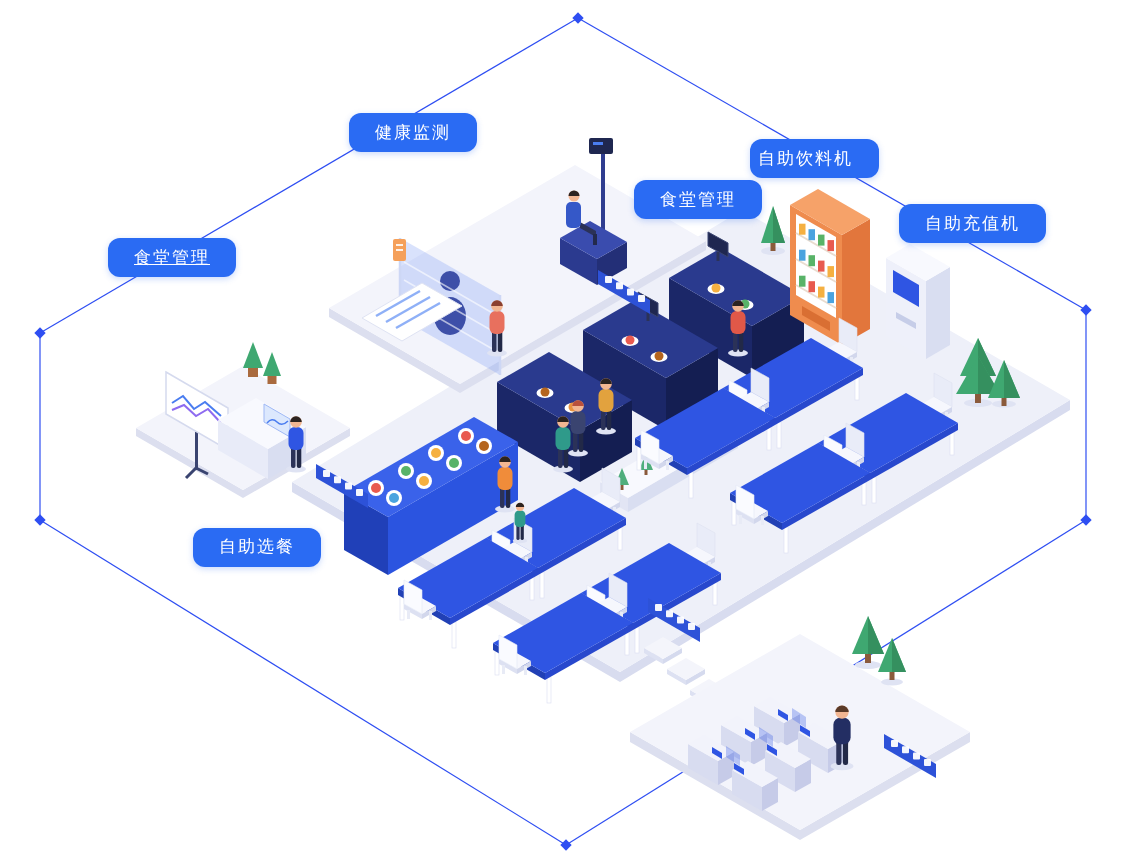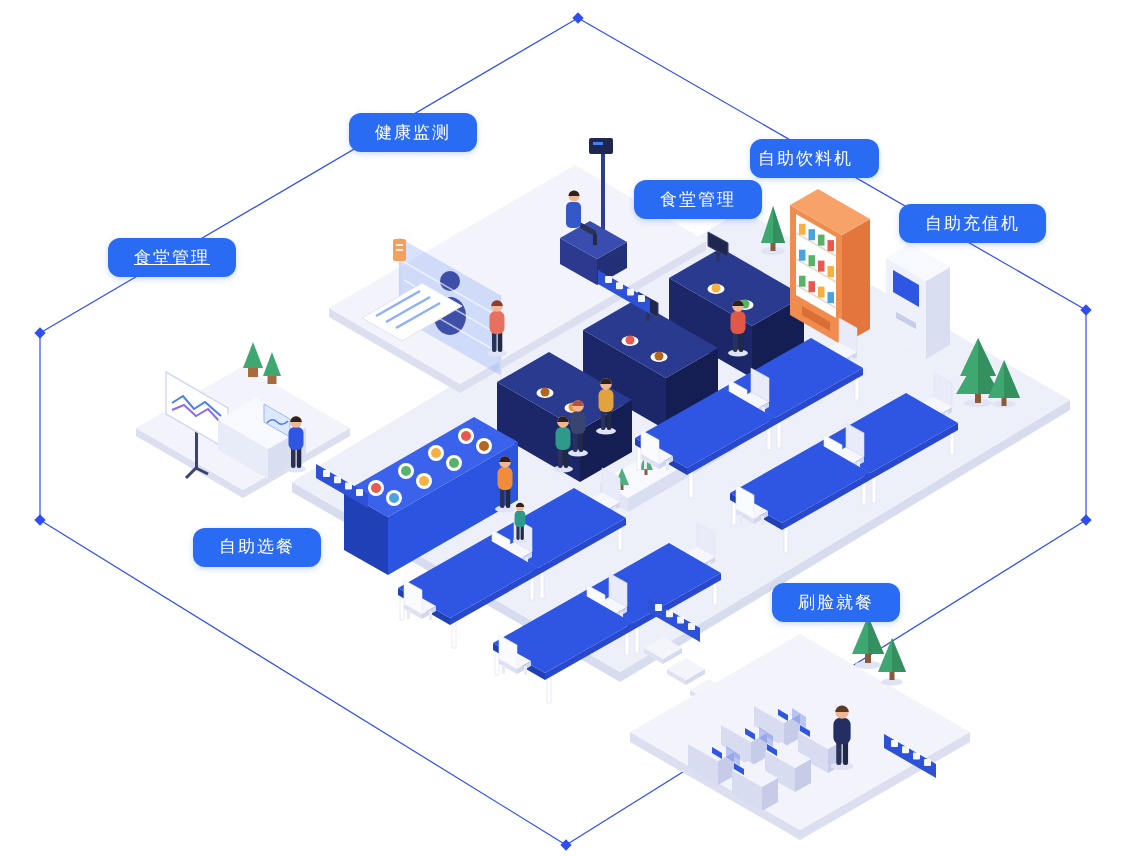--- a/index.html
+++ b/index.html
@@ -392,14 +392,13 @@
     <use href="#plaque" transform="translate(884,734)"></use>
   </g>
 </svg>
 
   <div class="label lbl-health">健康监测</div>
   <div class="label lbl-mgmt">食堂管理</div>
   <div class="label lbl-settle">食堂管理</div>
   <div class="label lbl-drink">自助饮料机</div>
   <div class="label lbl-recharge">自助充值机</div>
   <div class="label lbl-selfmeal">自助选餐</div>
-  <div class="label lbl-face">刷脸就餐</div>
 </div>
 
 </body></html>

